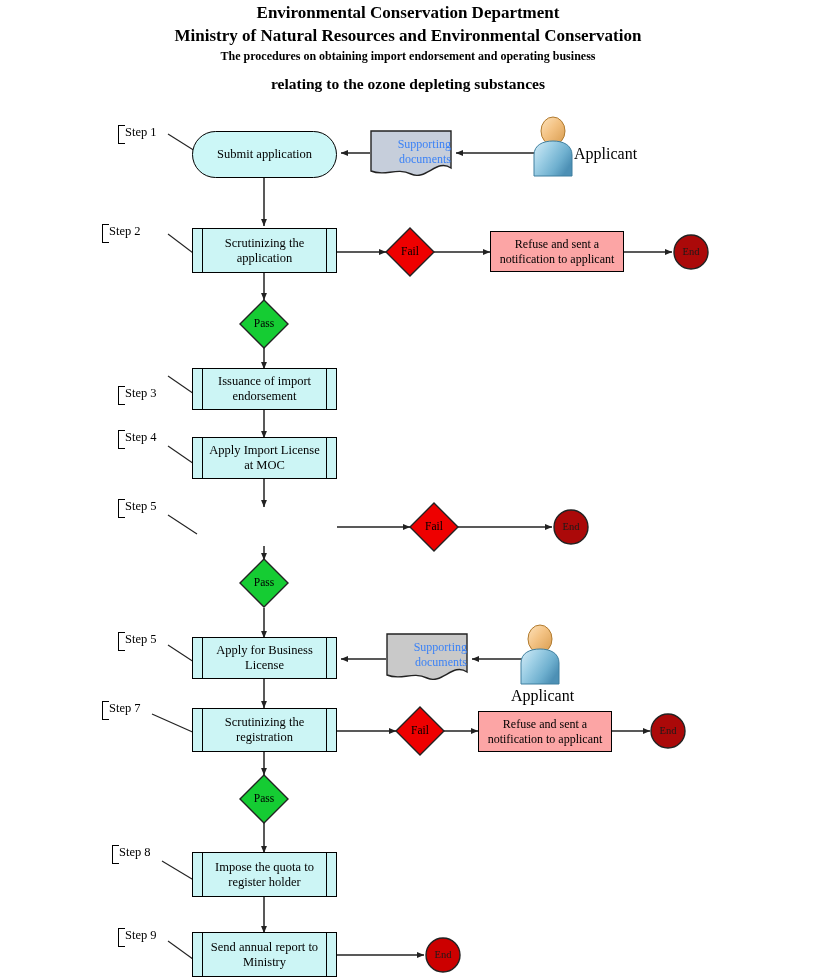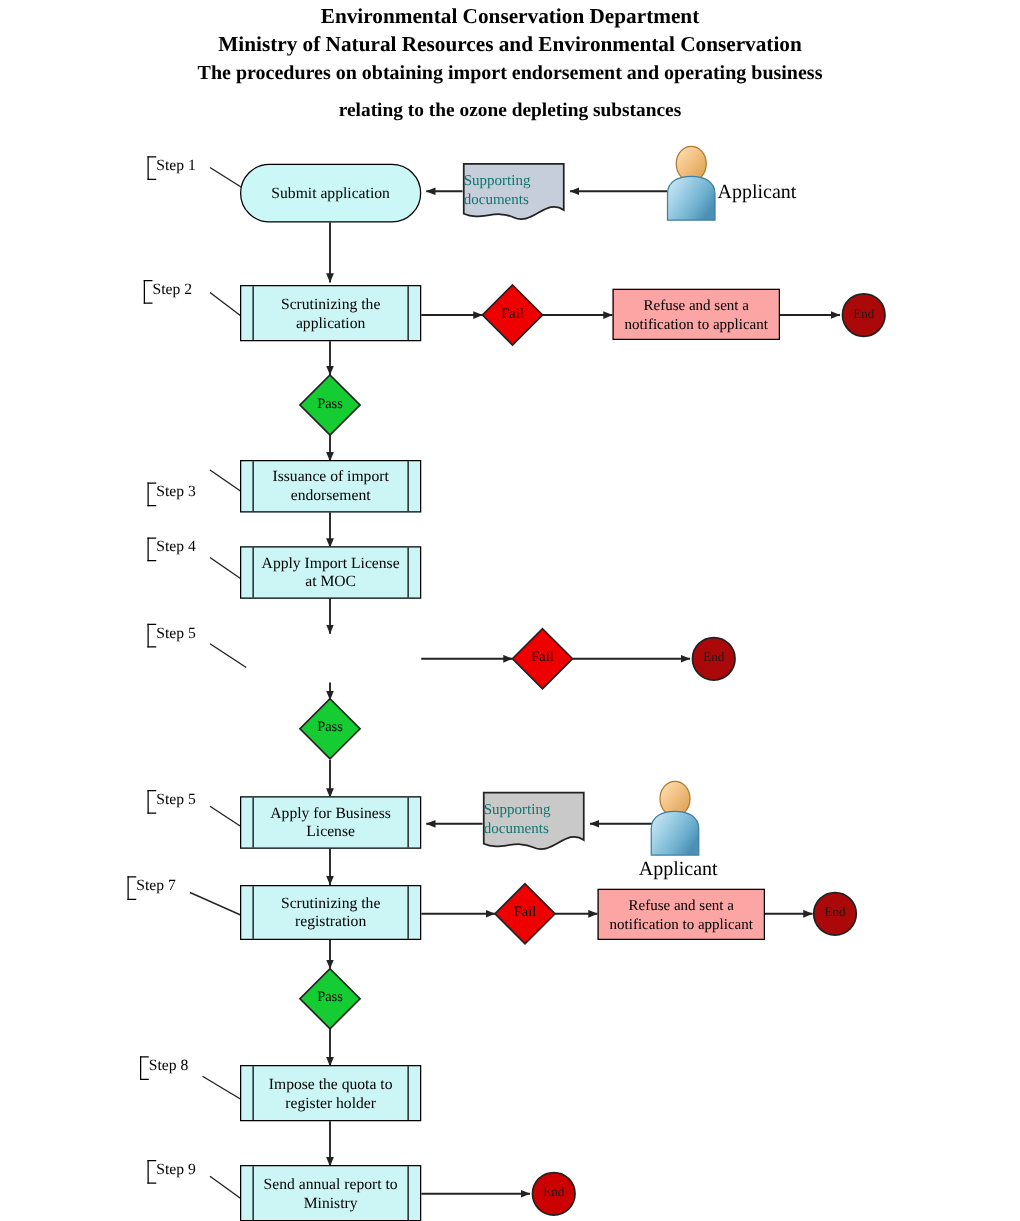--- a/index.html
+++ b/index.html
@@ -26,21 +26,21 @@
     width: 816px;
     text-align: center;
   }
   .title-line {
     font-weight: bold;
     color: #000;
     line-height: 1.35;
   }
   .t1 { font-size: 17px; }
   .t2 { font-size: 17px; }
-  .t3 { font-size: 16px; }
+  .t3 { font-size: 12px; }
   .t4 { font-size: 15.5px; margin-top: 10px; }
 
   
   #wires {
     position: absolute;
     left: 0; top: 0;
     width: 816px; height: 977px;
     pointer-events: none;
   }
 
@@ -93,23 +93,23 @@
     font-size: 12px;
   }
 
   
   .shape-doc {
     position: absolute;
   }
   .shape-doc .doctext {
     position: absolute;
     left: 0; right: 0; top: 6px;
-    text-align: left;
+    text-align: right;
     font-size: 12px;
-    color: #0f766e;
+    color: #3b82f6;
     line-height: 1.22;
     z-index: 3;
   }
 
   
   .step-label {
     position: absolute;
     font-size: 12.5px;
     color: #000;
     white-space: nowrap;
@@ -281,21 +281,21 @@
     <div class="doctext">
       <div>Supporting</div>
       <div>documents</div>
     </div>
   </div>
 
   <div class="actor-caption" style="left:574px; top:145px;">Applicant</div>
   <div class="actor-caption" style="left:511px; top:687px;">Applicant</div>
 
   <div class="step-label" style="left:118px; top:125px;">Step 1</div>
-  <div class="step-label" style="left:115px; top:224px;">Step 2</div>
+  <div class="step-label" style="left:102px; top:224px;">Step 2</div>
   <div class="step-label" style="left:118px; top:386px;">Step 3</div>
   <div class="step-label" style="left:118px; top:430px;">Step 4</div>
   <div class="step-label" style="left:118px; top:499px;">Step 5</div>
   <div class="step-label" style="left:118px; top:632px;">Step 5</div>
   <div class="step-label" style="left:102px; top:701px;">Step 7</div>
   <div class="step-label" style="left:112px; top:845px;">Step 8</div>
   <div class="step-label" style="left:118px; top:928px;">Step 9</div>
 
   <div class="node shape-stadium" style="left:192px; top:131px; width:145px; height:47px;">
     <div>

